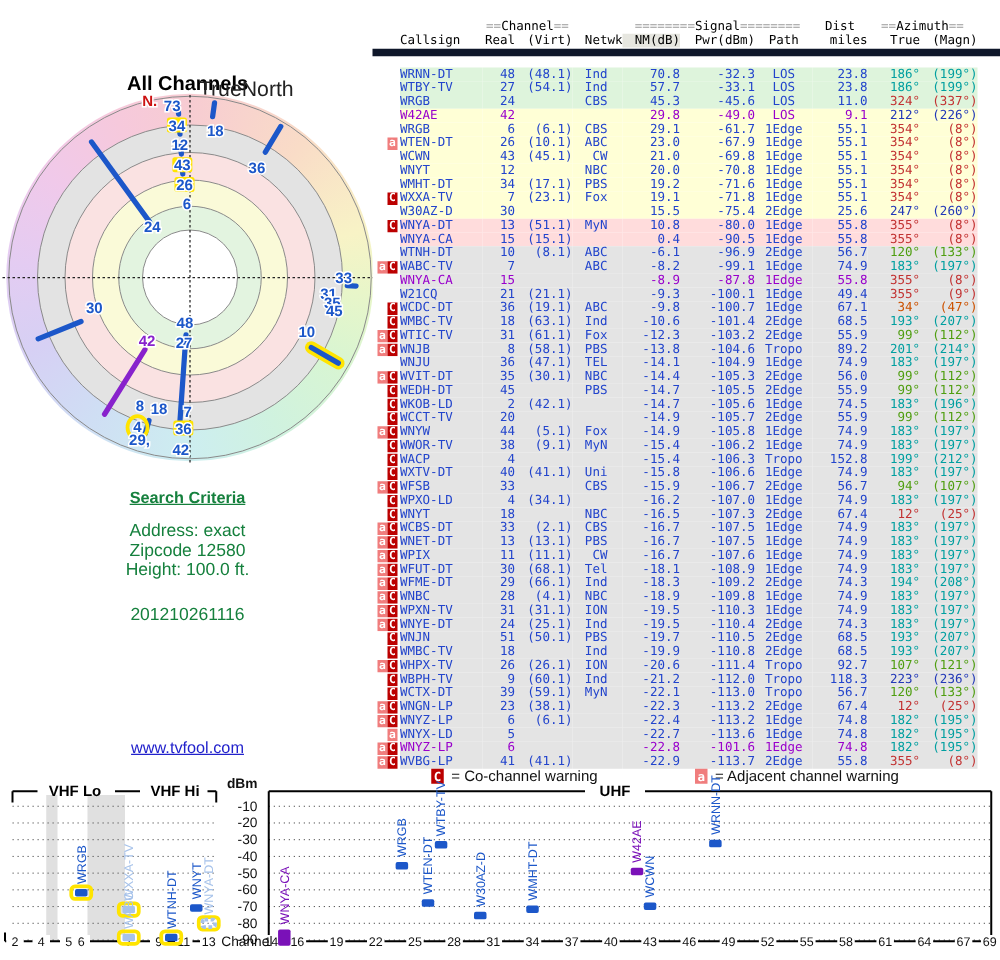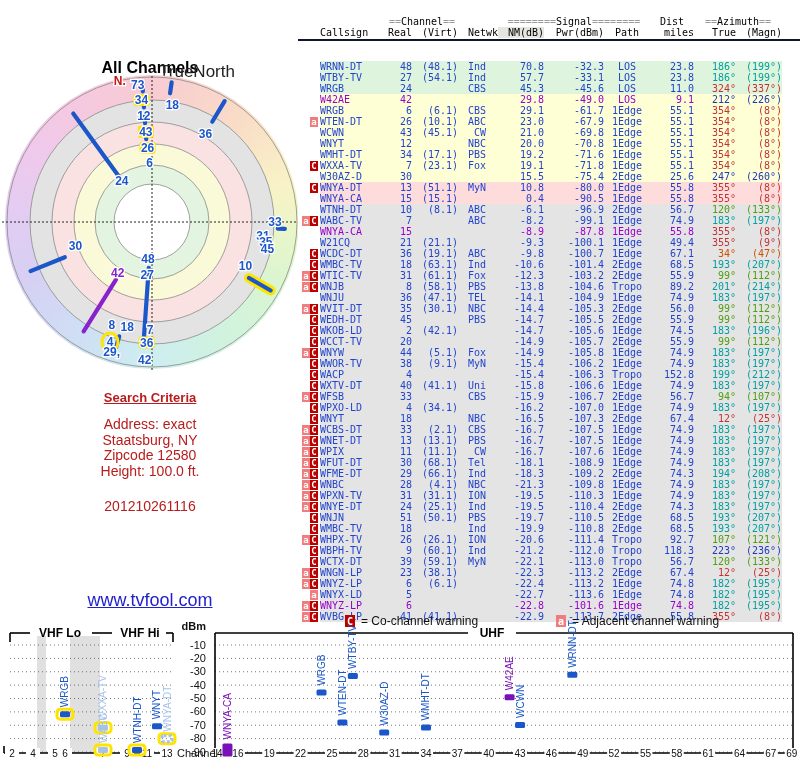--- a/index.html
+++ b/index.html
@@ -8,48 +8,48 @@
   
   #radar-title{position:absolute;left:0;top:38px;width:300px;text-align:center;
                font-weight:bold;font-size:16px;color:#000;margin-top:21px;}
   #north-label{position:absolute;left:0;top:62px;width:304px;text-align:center;font-size:17px;color:#222;margin-left:45px;}
   #hue-wheel{position:absolute;left:5px;top:75px;width:294px;height:294px;border-radius:50%;
     background:conic-gradient(from 0deg,
       #f7ccd2 0deg,#f9dcc7 40deg,#f8f3c6 75deg,#e8f6c9 95deg,#d8f5d2 120deg,#d0f2df 150deg,
       #cdeef0 180deg,#cfdef4 215deg,#d6d0f4 245deg,#e4ccf2 275deg,#f0c9ea 305deg,#f6c9dc 335deg,#f7ccd2 360deg);}
   #radar-svg{position:absolute;left:0px;top:70px;}
   
-  #criteria{position:absolute;left:0;top:390px;width:300px;text-align:center;color:#b91c1c;}
+  #criteria{position:absolute;left:0;top:390px;width:300px;text-align:center;color:#15803d;}
   #criteria .sc-title{font-weight:bold;font-size:13px;text-decoration:underline;margin-bottom:12px;}
   #criteria .sc-big{font-size:14px;letter-spacing:0.5px;}
   #criteria .sc-line{font-size:14px;line-height:15.5px;}
   #criteria .sc-gap{height:20px;}
   #tvfool-link{position:absolute;left:0;top:590px;width:300px;text-align:center;
-               font-size:18px;color:#2222cc;text-decoration:underline;cursor:pointer;}
+               font-size:13px;color:#2222cc;text-decoration:underline;cursor:pointer;}
   
   #signal-table{position:absolute;left:298px;top:16px;width:502px;
                 font-family:"DejaVu Sans Mono","Liberation Mono",monospace;
                 font-size:10px;line-height:11px;color:#000;}
   .trow,.hrow{display:grid;grid-template-columns:22px 66px 26px 46px 40px 46px 60px 46px 44px 42px 46px;height:11px;align-items:center;}
   .hrow{height:11px;}
   .hdr-group{white-space:pre;}
   .eq{color:#9a9a9a;}
   .cell{height:11px;white-space:pre;overflow:visible;}
   .left{text-align:left;} .right{text-align:right;} .center{text-align:center;}
   .c-m{background:#fff;text-align:right;padding-right:2px;}
   .chip{display:inline-block;width:8px;height:10px;font-size:9px;line-height:10px;color:#fff;
         text-align:center;font-weight:bold;}
   .chip-a{background:#f07d7d;} .chip-c{background:#bb0000;}
   .bg-g .cb{background:#def4dc;} .bg-y .cb{background:#ffffd6;}
   .bg-p .cb{background:#ffdcdc;} .bg-e .cb{background:#e4e4e4;}
   .c-nm{background-image:linear-gradient(rgba(100,100,60,0.16),rgba(100,100,60,0.16));}
   .tc-b{color:#2244cc;} .tc-u{color:#9900cc;}
   .az-red{color:#c23232;} .az-teal{color:#009fa0;} .az-green{color:#4f9e10;}
   .az-navy{color:#2238b8;} .az-orange{color:#cc5200;}
-  #thead{border-bottom:2px solid #0f172a;padding-bottom:1px;margin-bottom:20px;}
+  #thead{border-bottom:6px solid #0f172a;padding-bottom:1px;margin-bottom:9px;}
   
   #band-chart{position:absolute;left:0;top:612px;}
 </style>
 </head>
 <body>
 
 <div id="canvas">
   <div id="radar-title">All Channels</div>
   <div id="north-label">TrueNorth</div>
   <div id="hue-wheel"></div>
@@ -106,21 +106,20 @@
       <text x="110.00170807502678" y="275.97189625231186" text-anchor="middle" font-size="12" font-weight="bold" fill="#1c57c9" stroke="#ffffff" stroke-width="2.4" paint-order="stroke">4</text>
       <text x="111.65270474826238" y="285.9700563228989" text-anchor="middle" font-size="12" font-weight="bold" fill="#1c57c9" stroke="#ffffff" stroke-width="2.4" paint-order="stroke">29,</text>
       <text x="117.6877407940533" y="206.8362457805617" text-anchor="middle" font-size="12" font-weight="bold" fill="#8822cc" stroke="#ffffff" stroke-width="2.4" paint-order="stroke">42</text>
       <text x="75.41299537645534" y="180.37102051102968" text-anchor="middle" font-size="12" font-weight="bold" fill="#1c57c9" stroke="#ffffff" stroke-width="2.4" paint-order="stroke">30</text>
     </svg>
 
   <div id="criteria">
     <div class="sc-title">Search Criteria</div>
     <div id="criteria-lines">
         <div class="sc-line">Address: exact</div>
-        <div class="sc-line">Staatsburg, NY</div>
         <div class="sc-line">Zipcode 12580</div>
         <div class="sc-line">Height: 100.0 ft.</div>
       </div>
     <div class="sc-gap"></div>
     <div class="sc-line">201210261116</div>
   </div>
   <div id="tvfool-link">www.tvfool.com</div>
 
   <div id="signal-table">
     <div id="thead">
@@ -637,21 +636,21 @@
           <div class="cell right cb">74.3</div>
           <div class="cell right cb az-teal">194°</div>
           <div class="cell right cb az-teal">(208°)</div>
         </div>
         <div class="trow bg-e tc-b">
           <div class="cell c-m"><span class="chip chip-a">a</span><span class="chip chip-c">C</span></div>
           <div class="cell c-cs left cb">WNBC</div>
           <div class="cell right cb">28</div>
           <div class="cell right cb">(4.1)</div>
           <div class="cell right cb">NBC  </div>
-          <div class="cell right cb c-nm">-21.3</div>
+          <div class="cell right cb c-nm">-18.9</div>
           <div class="cell right cb">-109.8</div>
           <div class="cell center cb">1Edge</div>
           <div class="cell right cb">74.9</div>
           <div class="cell right cb az-teal">183°</div>
           <div class="cell right cb az-teal">(197°)</div>
         </div>
         <div class="trow bg-e tc-b">
           <div class="cell c-m"><span class="chip chip-a">a</span><span class="chip chip-c">C</span></div>
           <div class="cell c-cs left cb">WPXN-TV</div>
           <div class="cell right cb">31</div>

